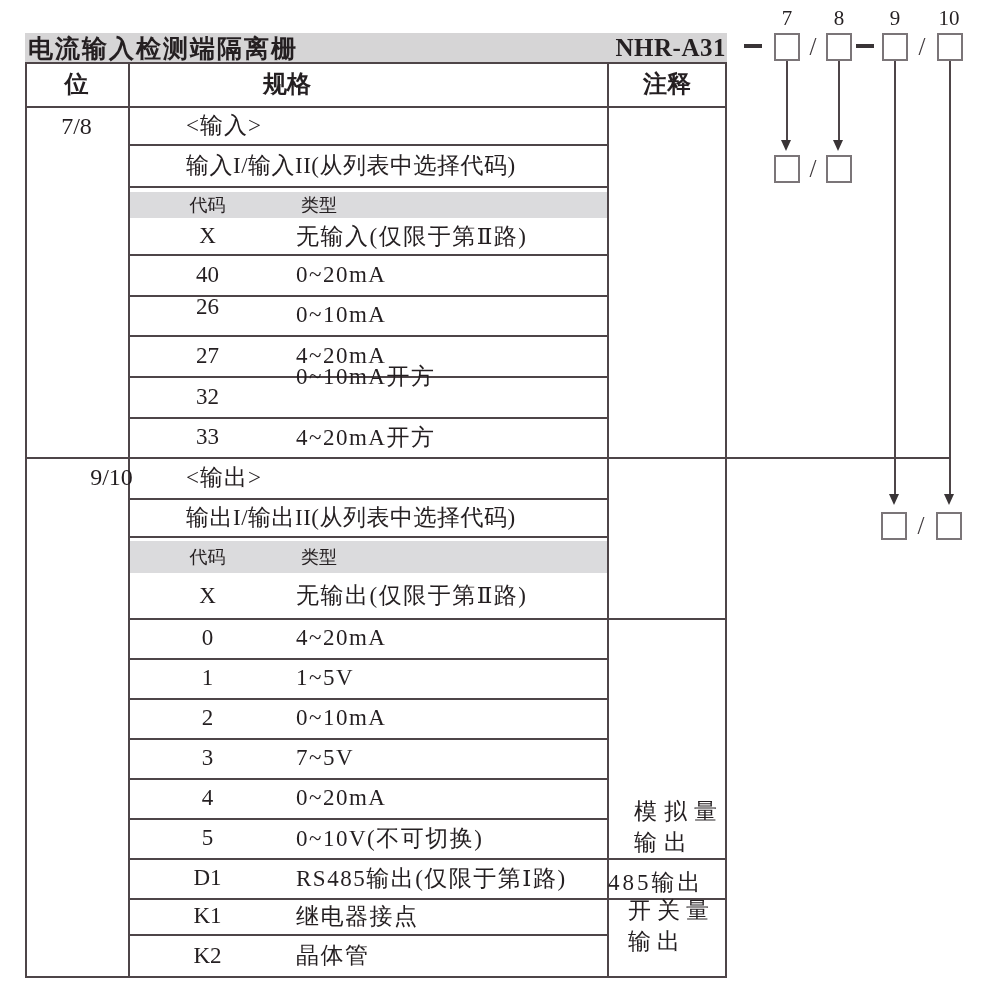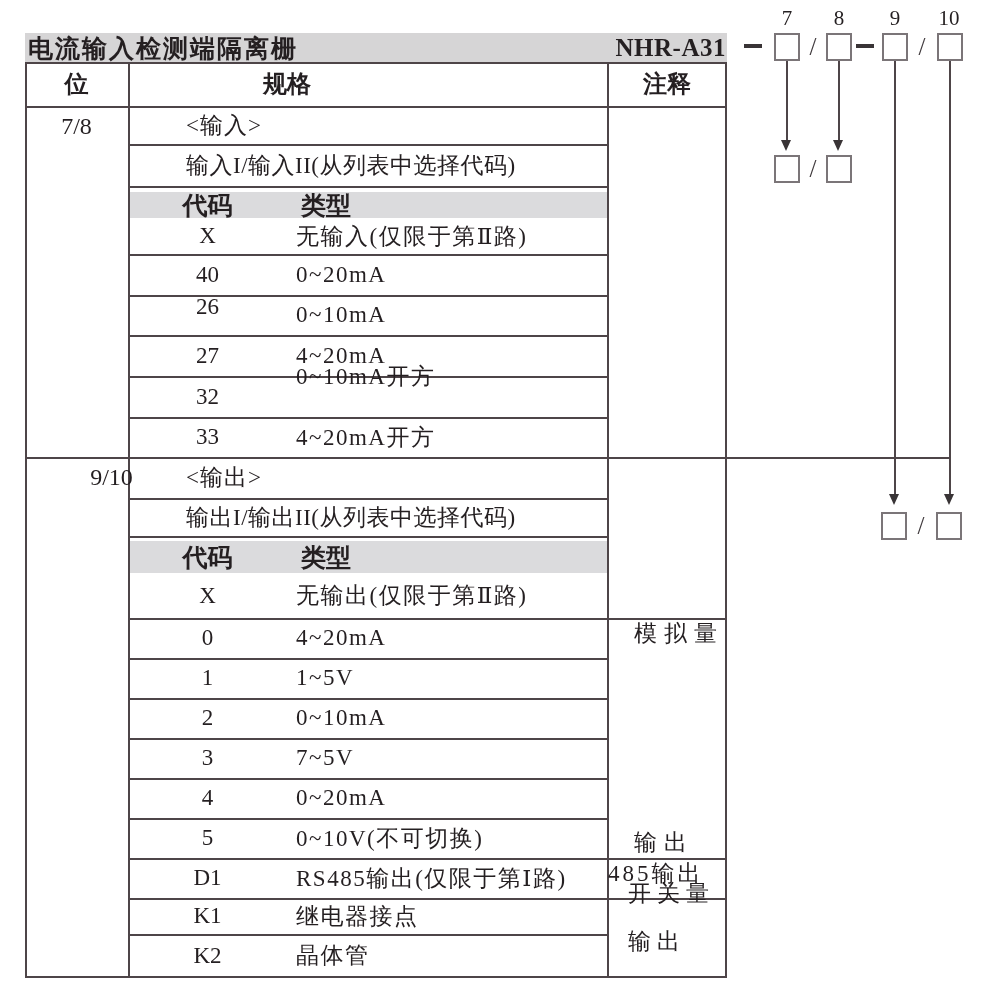--- a/index.html
+++ b/index.html
@@ -10,27 +10,27 @@
   .title-bar .ttl{font-size:25px;font-weight:bold;letter-spacing:2px;padding-left:3px;}
   .title-bar .mdl{font-size:25px;font-weight:bold;padding-right:1px;letter-spacing:0.5px;}
   .table-frame{position:absolute;left:25px;top:62px;width:702px;height:916px;
                border:2px solid #4e4548;box-sizing:border-box;}
   .vline{position:absolute;width:1.6px;background:#4e4548;}
   .hline{position:absolute;height:1.6px;background:#4e4548;}
   .cell{position:absolute;display:flex;align-items:center;font-size:23px;}
   .hdr{font-weight:bold;font-size:24px;}
   .center{justify-content:center;text-align:center;}
   .band{position:absolute;background:#dbdbdd;display:flex;align-items:center;}
-  .band .bh{font-weight:bold;font-size:25px;}
+  .band .bh{font-weight:normal;font-size:18px;}
   .codebox{position:absolute;left:155px;width:105px;display:flex;align-items:center;
            justify-content:center;font-size:23px;}
   .typetx{position:absolute;left:296px;right:0;display:flex;align-items:center;
           font-size:23px;letter-spacing:1.5px;white-space:nowrap;}
   .note-cell{position:absolute;left:608px;width:118px;display:flex;flex-direction:column;
-             justify-content:space-between;font-size:23px;line-height:31px;}
+             justify-content:flex-end;font-size:23px;line-height:31px;}
   .digit{position:absolute;top:6px;font-size:21px;text-align:center;}
   .dash{position:absolute;top:44px;width:18px;height:4px;background:#393436;}
   .cbox{position:absolute;width:26px;height:28px;border:2px solid #7b7578;
         box-sizing:border-box;background:#fff;}
   .slash{position:absolute;width:28px;height:28px;font-size:25px;display:flex;
          align-items:center;justify-content:center;color:#3f393c;}
   .aline{position:absolute;width:1.5px;background:#4e4548;}
   .ahead{position:absolute;width:0;height:0;border-left:5.5px solid transparent;
          border-right:5.5px solid transparent;border-top:11px solid #393436;}
 </style>

